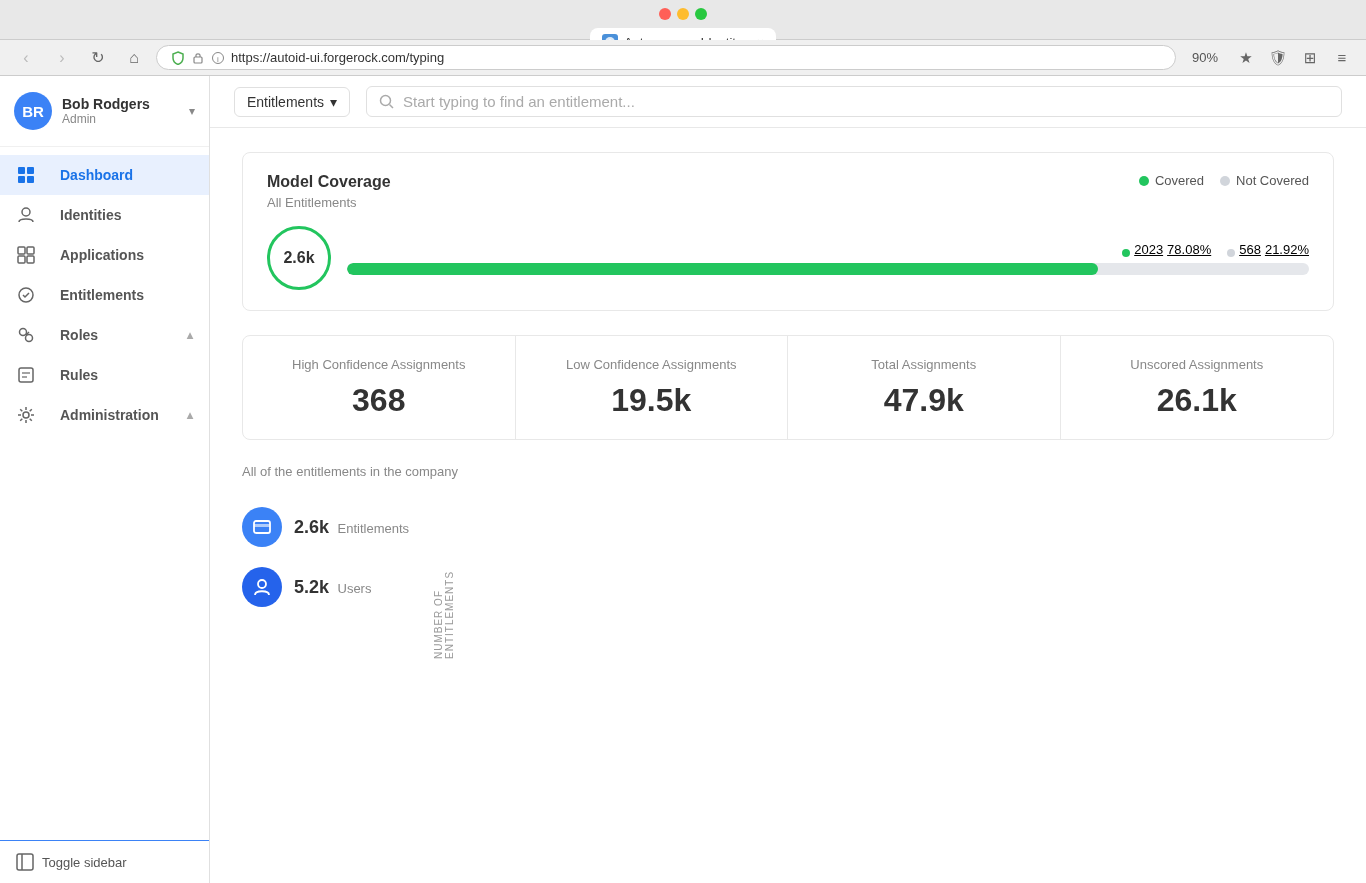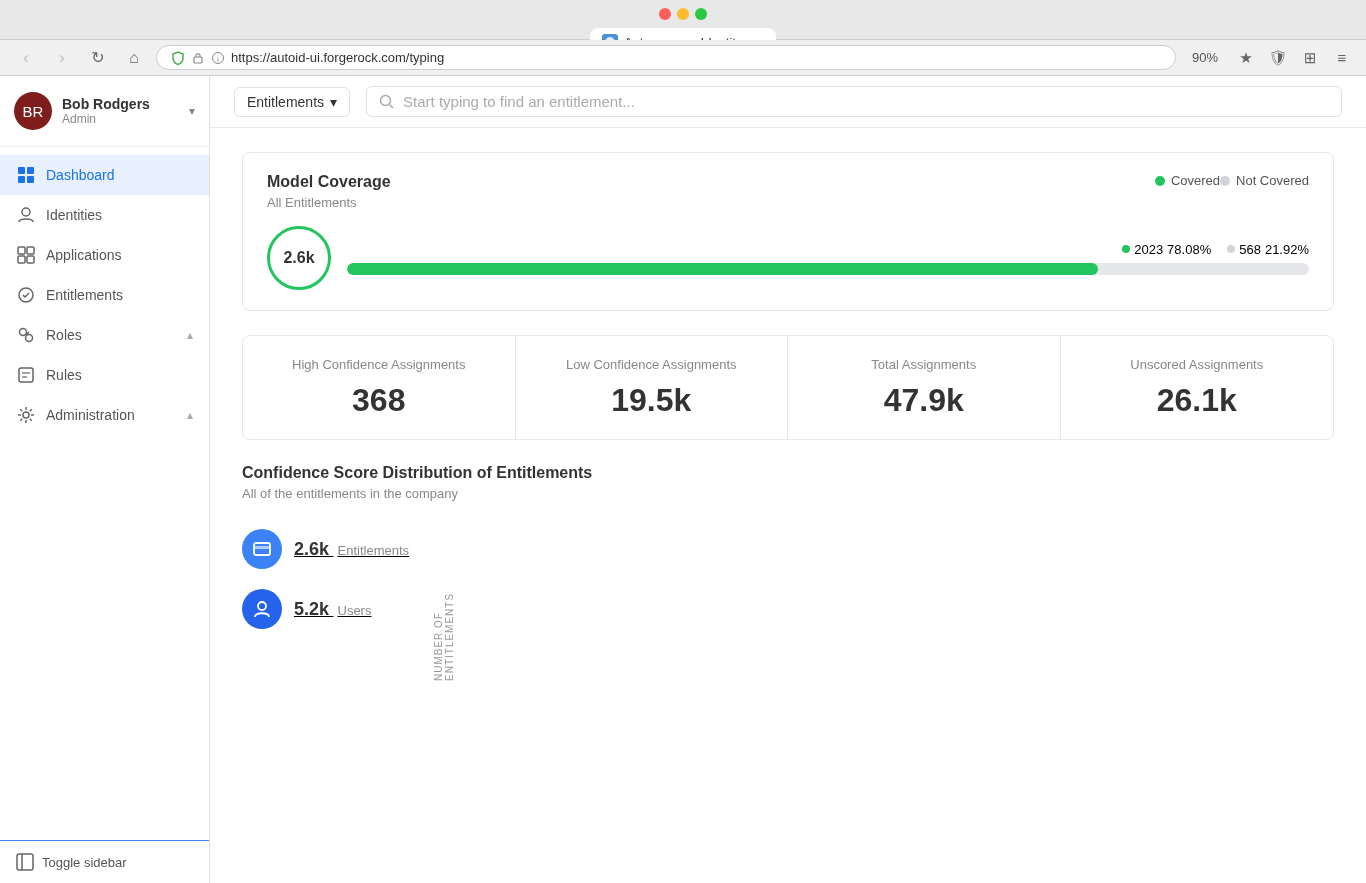--- a/index.html
+++ b/index.html
@@ -23,28 +23,28 @@
     .zoom-level { font-size: 13px; color: #555; padding: 0 8px; }
     .nav-icons { display: flex; gap: 8px; align-items: center; }
     .nav-icon { width: 24px; height: 24px; display: flex; align-items: center; justify-content: center; color: #666; font-size: 15px; cursor: pointer; }
 
     
     .app { display: flex; flex: 1; overflow: hidden; }
 
     
     .sidebar { width: 210px; background: #fff; border-right: 1px solid #e0e0e0; display: flex; flex-direction: column; padding-top: 0; }
     .user-profile { padding: 16px 14px; display: flex; align-items: center; gap: 10px; border-bottom: 1px solid #f0f0f0; cursor: pointer; }
-    .avatar { width: 38px; height: 38px; border-radius: 50%; background: #7f1d1d; display: flex; align-items: center; justify-content: center; color: #fff; font-size: 15px; font-weight: 400; flex-shrink: 0; }
+    .avatar { width: 38px; height: 38px; border-radius: 50%; background: #3b82f6; display: flex; align-items: center; justify-content: center; color: #fff; font-size: 15px; font-weight: 700; flex-shrink: 0; }
     .user-info { flex: 1; }
     .user-name { font-size: 14px; font-weight: 600; color: #333; }
     .user-role { font-size: 12px; color: #888; }
     .chevron-down { color: #888; font-size: 12px; }
 
     .nav-section { flex: 1; padding: 8px 0; }
-    .nav-item { display: flex; align-items: center; gap: 10px; padding: 10px 16px; cursor: pointer; color: #555; font-size: 14px; position: relative; }
+    .nav-item { display: flex; align-items: center; gap: 24px; padding: 10px 16px; cursor: pointer; color: #555; font-size: 14px; position: relative; font-weight: bold; }
     .nav-item.active { background: #e8f0fe; color: #1a73e8; }
     .nav-item .nav-icon-wrap { width: 20px; height: 20px; display: flex; align-items: center; justify-content: center; }
     .nav-item .nav-label { flex: 1; }
     .nav-item .expand-icon { font-size: 12px; color: #aaa; }
 
     .sidebar-footer { padding: 12px 16px; border-top: 1px solid #3b82f6; display: flex; align-items: center; gap: 8px; cursor: pointer; font-size: 13px; color: #555; }
 
     
     .main { flex: 1; display: flex; flex-direction: column; background: #fff; overflow: hidden; }
 
@@ -53,52 +53,52 @@
     .entitlements-dropdown { display: flex; align-items: center; gap: 6px; font-size: 14px; color: #333; padding: 6px 12px; border: 1px solid #e0e0e0; border-radius: 6px; cursor: pointer; }
     .search-bar { flex: 1; display: flex; align-items: center; gap: 8px; border: 1px solid #e0e0e0; border-radius: 6px; padding: 6px 12px; color: #aaa; font-size: 15px; }
 
     
     .page-content { flex: 1; overflow-y: auto; padding: 24px 32px; }
     .page-title { font-size: 22px; font-weight: 600; color: #333; margin-bottom: 24px; }
 
     
     .card { background: #fff; border: 1px solid #e8e8e8; border-radius: 8px; padding: 20px 24px; margin-bottom: 24px; }
     .card-header { display: flex; align-items: flex-start; justify-content: space-between; margin-bottom: 4px; }
-    .legend { display: flex; align-items: flex-start; }
+    .legend { display: flex; align-items: flex-start; gap: 16px; }
     .legend-item { display: flex; align-items: center; gap: 6px; font-size: 13px; color: #555; }
     .legend-dot { width: 10px; height: 10px; border-radius: 50%; }
     .legend-dot.covered { background: #22c55e; }
     .legend-dot.not-covered { background: #d1d5db; }
     .card-subtitle { font-size: 13px; color: #888; margin-bottom: 16px; }
 
     .coverage-row { display: flex; align-items: center; gap: 16px; }
     .coverage-total { width: 64px; height: 64px; border-radius: 50%; border: 3px solid #22c55e; display: flex; align-items: center; justify-content: center; font-size: 16px; font-weight: 600; color: #333; flex-shrink: 0; }
     .coverage-bar-wrap { flex: 1; }
     .coverage-bar-labels { display: flex; justify-content: flex-end; gap: 16px; margin-bottom: 6px; font-size: 13px; }
-    .bar-label { display: flex; align-items: center; gap: 4px; }
+    .bar-label { display: flex; align-items: flex-end; gap: 4px; text-decoration: underline; }
     .bar-dot { width: 8px; height: 8px; border-radius: 50%; }
     .bar-dot.green { background: #22c55e; }
     .bar-dot.gray { background: #d1d5db; }
     .bar-track { height: 12px; background: #e5e7eb; border-radius: 6px; position: relative; overflow: hidden; }
     .bar-fill { height: 100%; background: #22c55e; border-radius: 6px; }
 
     
     .stats-row { display: grid; grid-template-columns: repeat(4, 1fr); border: 1px solid #e8e8e8; border-radius: 8px; overflow: hidden; margin-bottom: 24px; }
     .stat-item { padding: 20px 24px; border-right: 1px solid #e8e8e8; }
     .stat-item:last-child { border-right: none; }
     .stat-label { font-size: 13px; color: #888; text-align: center; margin-bottom: 8px; line-height: 1.4; }
     .stat-value { font-size: 32px; font-weight: 700; color: #333; text-align: center; }
 
     
     .section-title { font-size: 16px; font-weight: 600; color: #333; margin-bottom: 4px; }
     .section-subtitle { font-size: 13px; color: #888; margin-bottom: 20px; }
 
     .confidence-layout { display: flex; gap: 24px; }
     .confidence-legends { display: flex; flex-direction: column; gap: 20px; padding-top: 8px; }
-    .conf-legend-item { display: flex; align-items: center; gap: 12px; text-decoration: underline; }
+    .conf-legend-item { display: flex; align-items: center; gap: 12px; }
     .conf-icon { width: 40px; height: 40px; border-radius: 50%; display: flex; align-items: center; justify-content: center; flex-shrink: 0; }
     .conf-icon.blue { background: #3b82f6; }
     .conf-icon.blue-dark { background: #2563eb; }
     .conf-value { font-size: 18px; font-weight: 600; color: #333; }
     .conf-unit { font-size: 13px; color: #888; margin-left: 4px; }
     
     .chart-area { flex: 1; position: relative; min-height: 160px; }
     .chart-y-label { position: absolute; left: 0; top: 0; bottom: 0; writing-mode: vertical-rl; transform: rotate(180deg); font-size: 10px; color: #999; display: flex; align-items: center; justify-content: center; letter-spacing: 1px; text-transform: uppercase; }
 
     svg text { font-family: -apple-system, BlinkMacSystemFont, sans-serif; }
@@ -324,21 +324,20 @@
           <div class="stat-label">Total Assignments</div>
           <div class="stat-value">47.9k</div>
         </div>
         <div class="stat-item">
           <div class="stat-label">Unscored Assignments</div>
           <div class="stat-value">26.1k</div>
         </div>
       </div>
 
       <div>
-        <div class="section-title">Confidence Score Distribution of Entitlements</div>
         <div class="section-subtitle">All of the entitlements in the company</div>
 
         <div class="confidence-layout">
           <div class="confidence-legends">
             <div class="conf-legend-item">
               <div class="conf-icon blue">
                 <svg width="22" height="22" viewBox="0 0 22 22">
                     <rect x="3" y="5" width="16" height="12" rx="2" fill="none" stroke="#fff" stroke-width="1.8"></rect>
                     <rect x="3" y="8" width="16" height="3" fill="#fff" opacity="0.6"></rect>
                   </svg>

